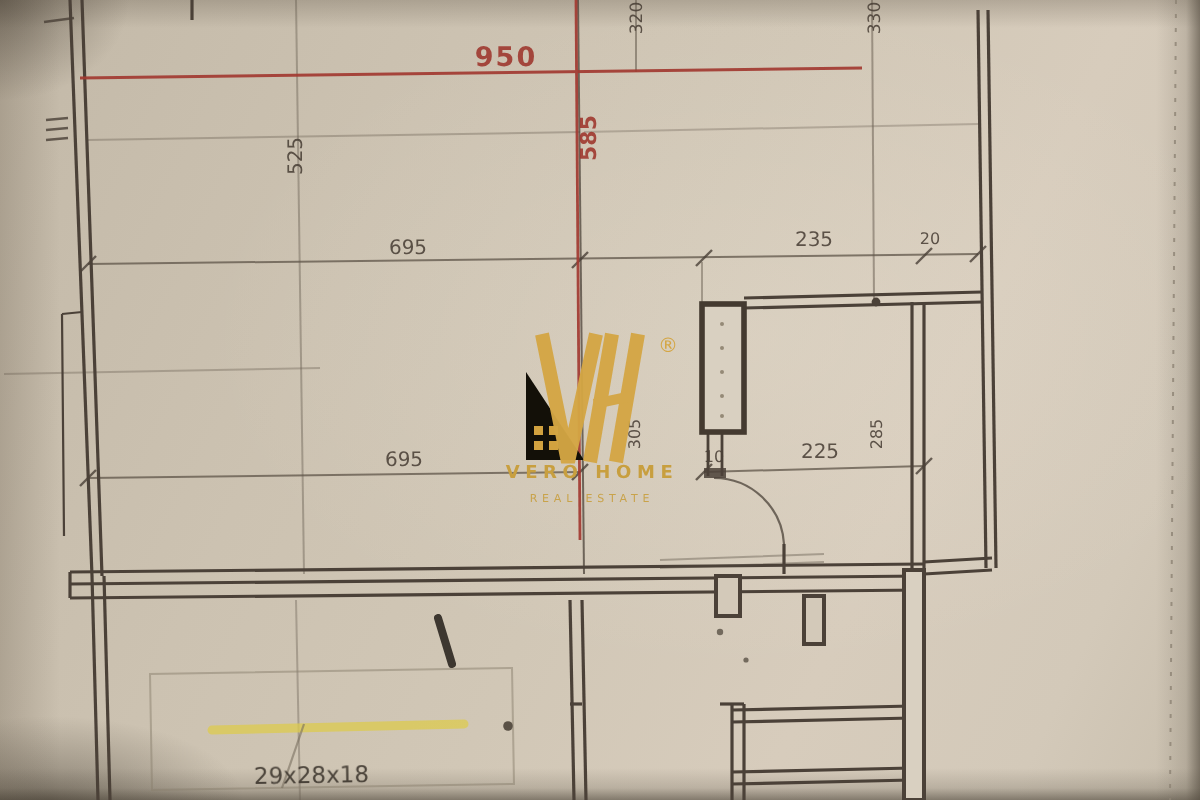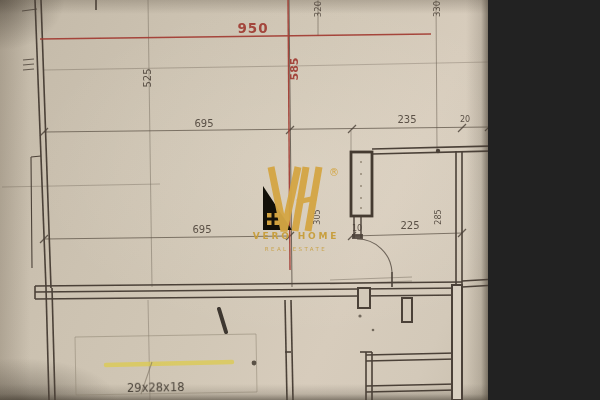--- a/index.html
+++ b/index.html
@@ -1,17 +1,17 @@
 <!DOCTYPE html>
 <html><head>
 <meta charset="utf-8">
 <style>
   html,body{margin:0;padding:0;background:#222;}
   .stage{
-    position:relative;width:488px;height:400px;overflow:hidden;
+    position:relative;width:600px;height:400px;overflow:hidden;
     font-family:"DejaVu Sans",sans-serif;
     background:
       radial-gradient(ellipse 90px 70px at 0% 0%, rgba(58,50,40,.5), transparent 72%),
       radial-gradient(ellipse 140px 60px at 4% 100%, rgba(55,48,38,.45), transparent 70%),
       linear-gradient(270deg, rgba(80,72,60,.65) 0px, rgba(80,72,60,.18) 7px, transparent 22px),
       linear-gradient(0deg, rgba(62,55,44,.55) 0px, rgba(62,55,44,.18) 6px, transparent 16px),
       linear-gradient(180deg, rgba(90,80,66,.28) 0px, transparent 14px),
       linear-gradient(90deg, rgba(110,98,82,.30) 0px, transparent 30px),
       radial-gradient(ellipse 420px 260px at 62% 42%, rgba(255,248,236,.16), transparent 65%),
       linear-gradient(115deg, #c3b9a8 0%, #ccc2b1 30%, #d1c7b6 52%, #d7ccbc 72%, #d3c9b9 88%, #c9bfae 100%);

